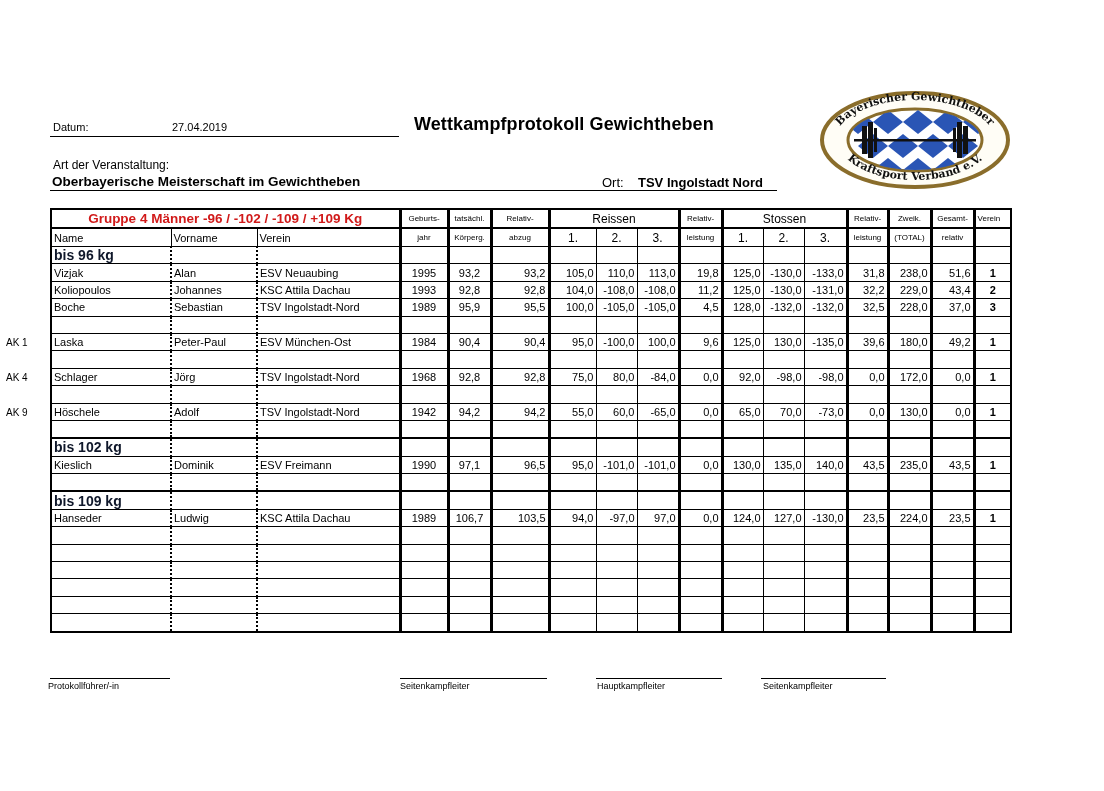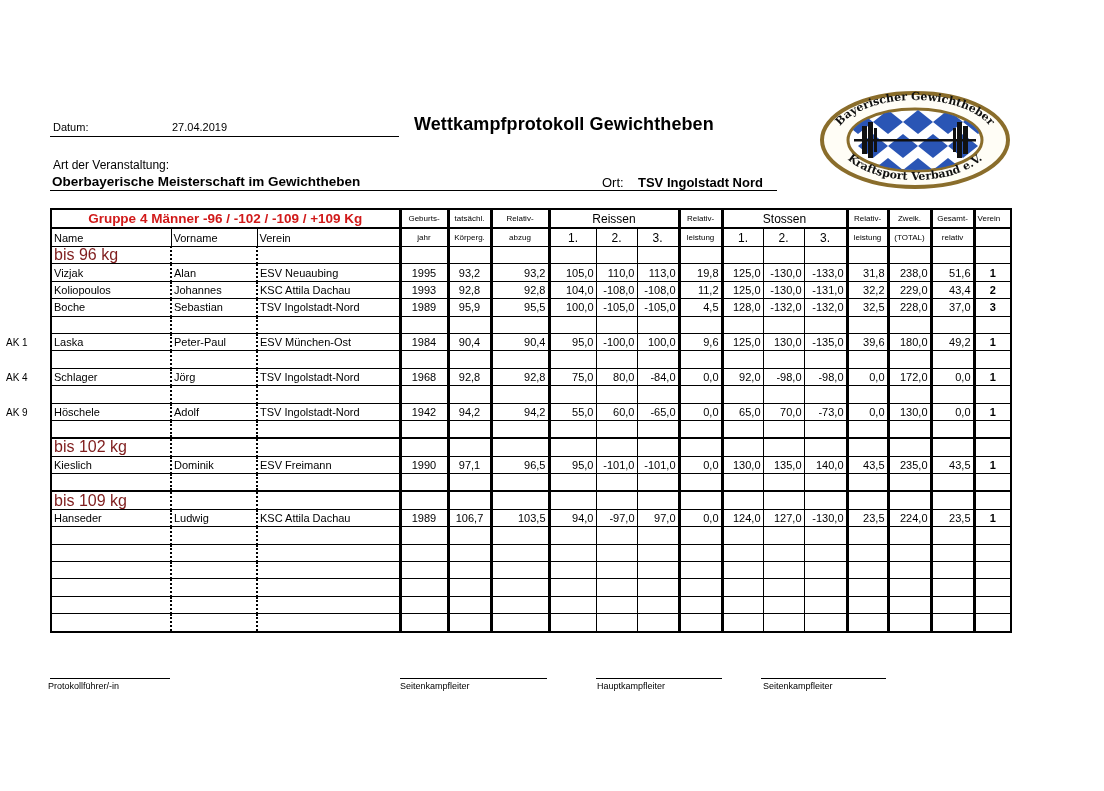--- a/index.html
+++ b/index.html
@@ -20,21 +20,21 @@
   #grid { position:absolute; left:50px; top:208px; width:960px; border-collapse:collapse; table-layout:fixed; }
   #grid td { border:1px solid #000; padding:0 2px; height:16.4px; font-size:11px; white-space:nowrap; overflow:hidden; line-height:16px; }
   #grid tr.h1 td, #grid tr.h2 td { height:17px; }
   #grid td.hdr { font-size:8px; text-align:center;margin-top:32px; }
   #grid td.hdr-big { font-size:12px; text-align:center; }
   #grid td.group-title { color:#d11a1a; font-size:13.5px; font-weight:bold; text-align:center; border-bottom:2px solid #000; }
   #grid td.col-head { font-size:11px;margin-top:48px; }
   #grid td.num { text-align:right; }
   #grid td.ctr { text-align:center; }
   #grid td.bold { font-weight:bold; }
-  #grid td.weightclass { color:#7f1d1d; font-weight:normal; font-size:16px; }
+  #grid td.weightclass { color:#0f172a; font-weight:bold; font-size:14px; }
   #grid td.dot-r { border-right:2px dotted #000; }
   #grid td.thick-l { border-left:3px solid #000; }
   #grid td.thick-r { border-right:3px solid #000; }
   #grid tr.thick-t td { border-top:2px solid #000; }
   #grid { border:2px solid #000; }
   .ak { position:absolute; left:6px; font-size:10px; }
   .sig-line { position:absolute; height:1px; background:#000; }
   .sig-label { position:absolute; font-size:9px; }
 </style>
 </head>

